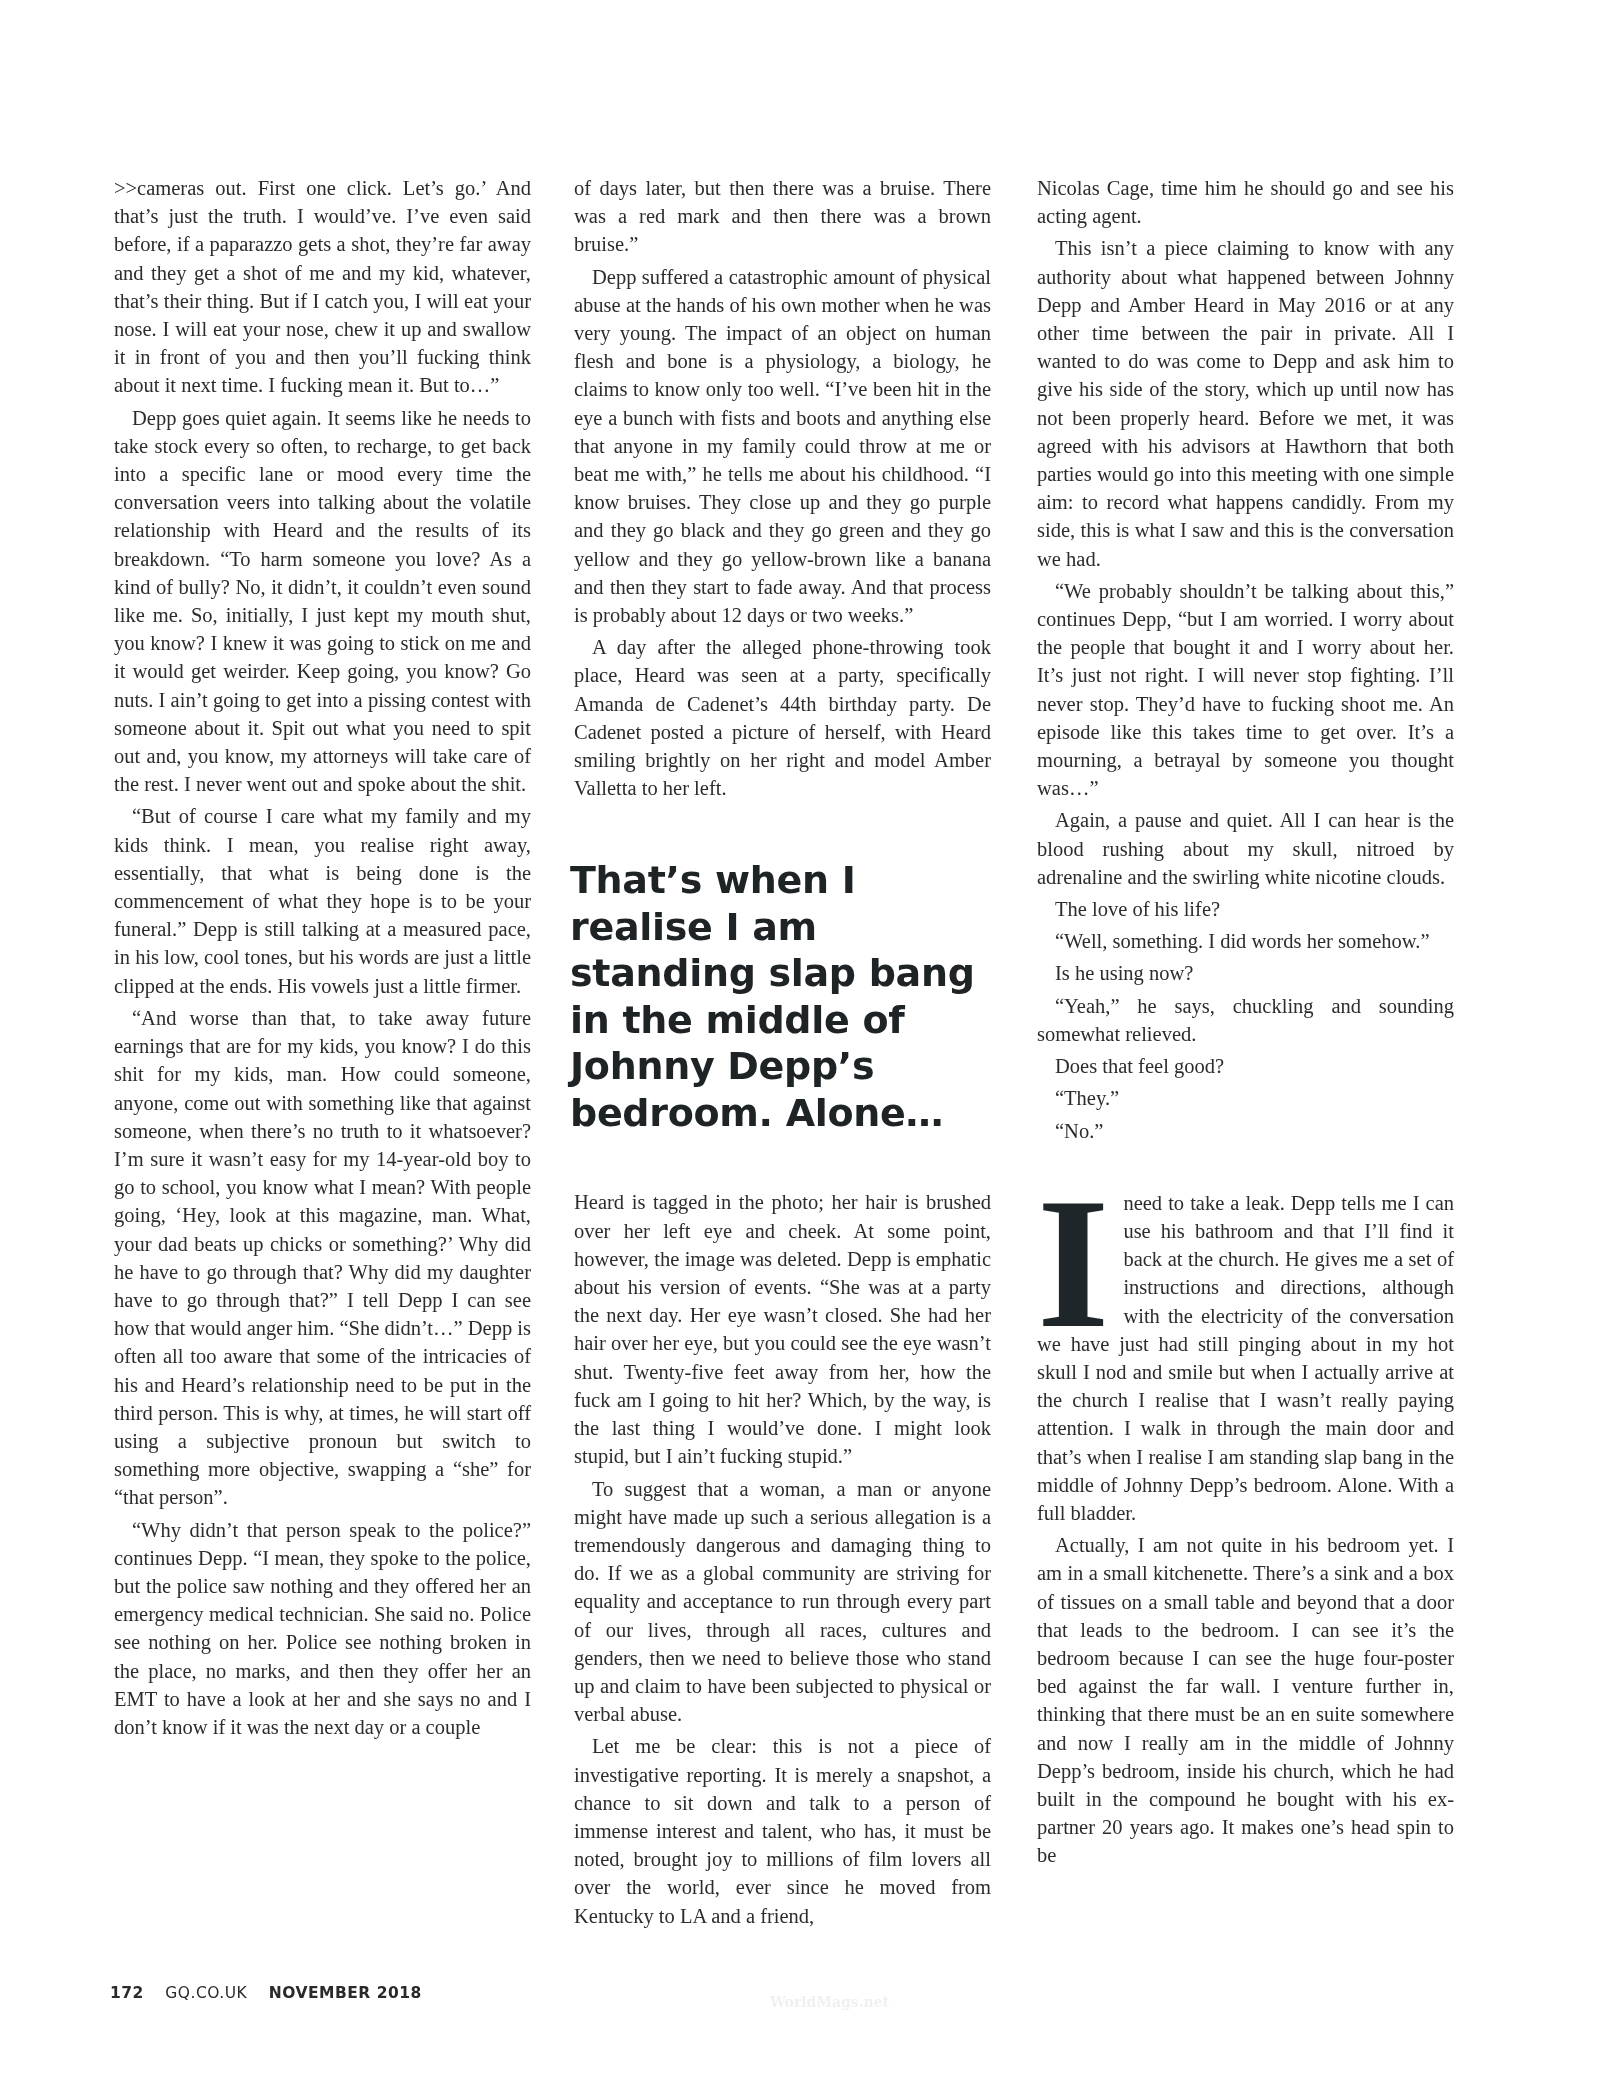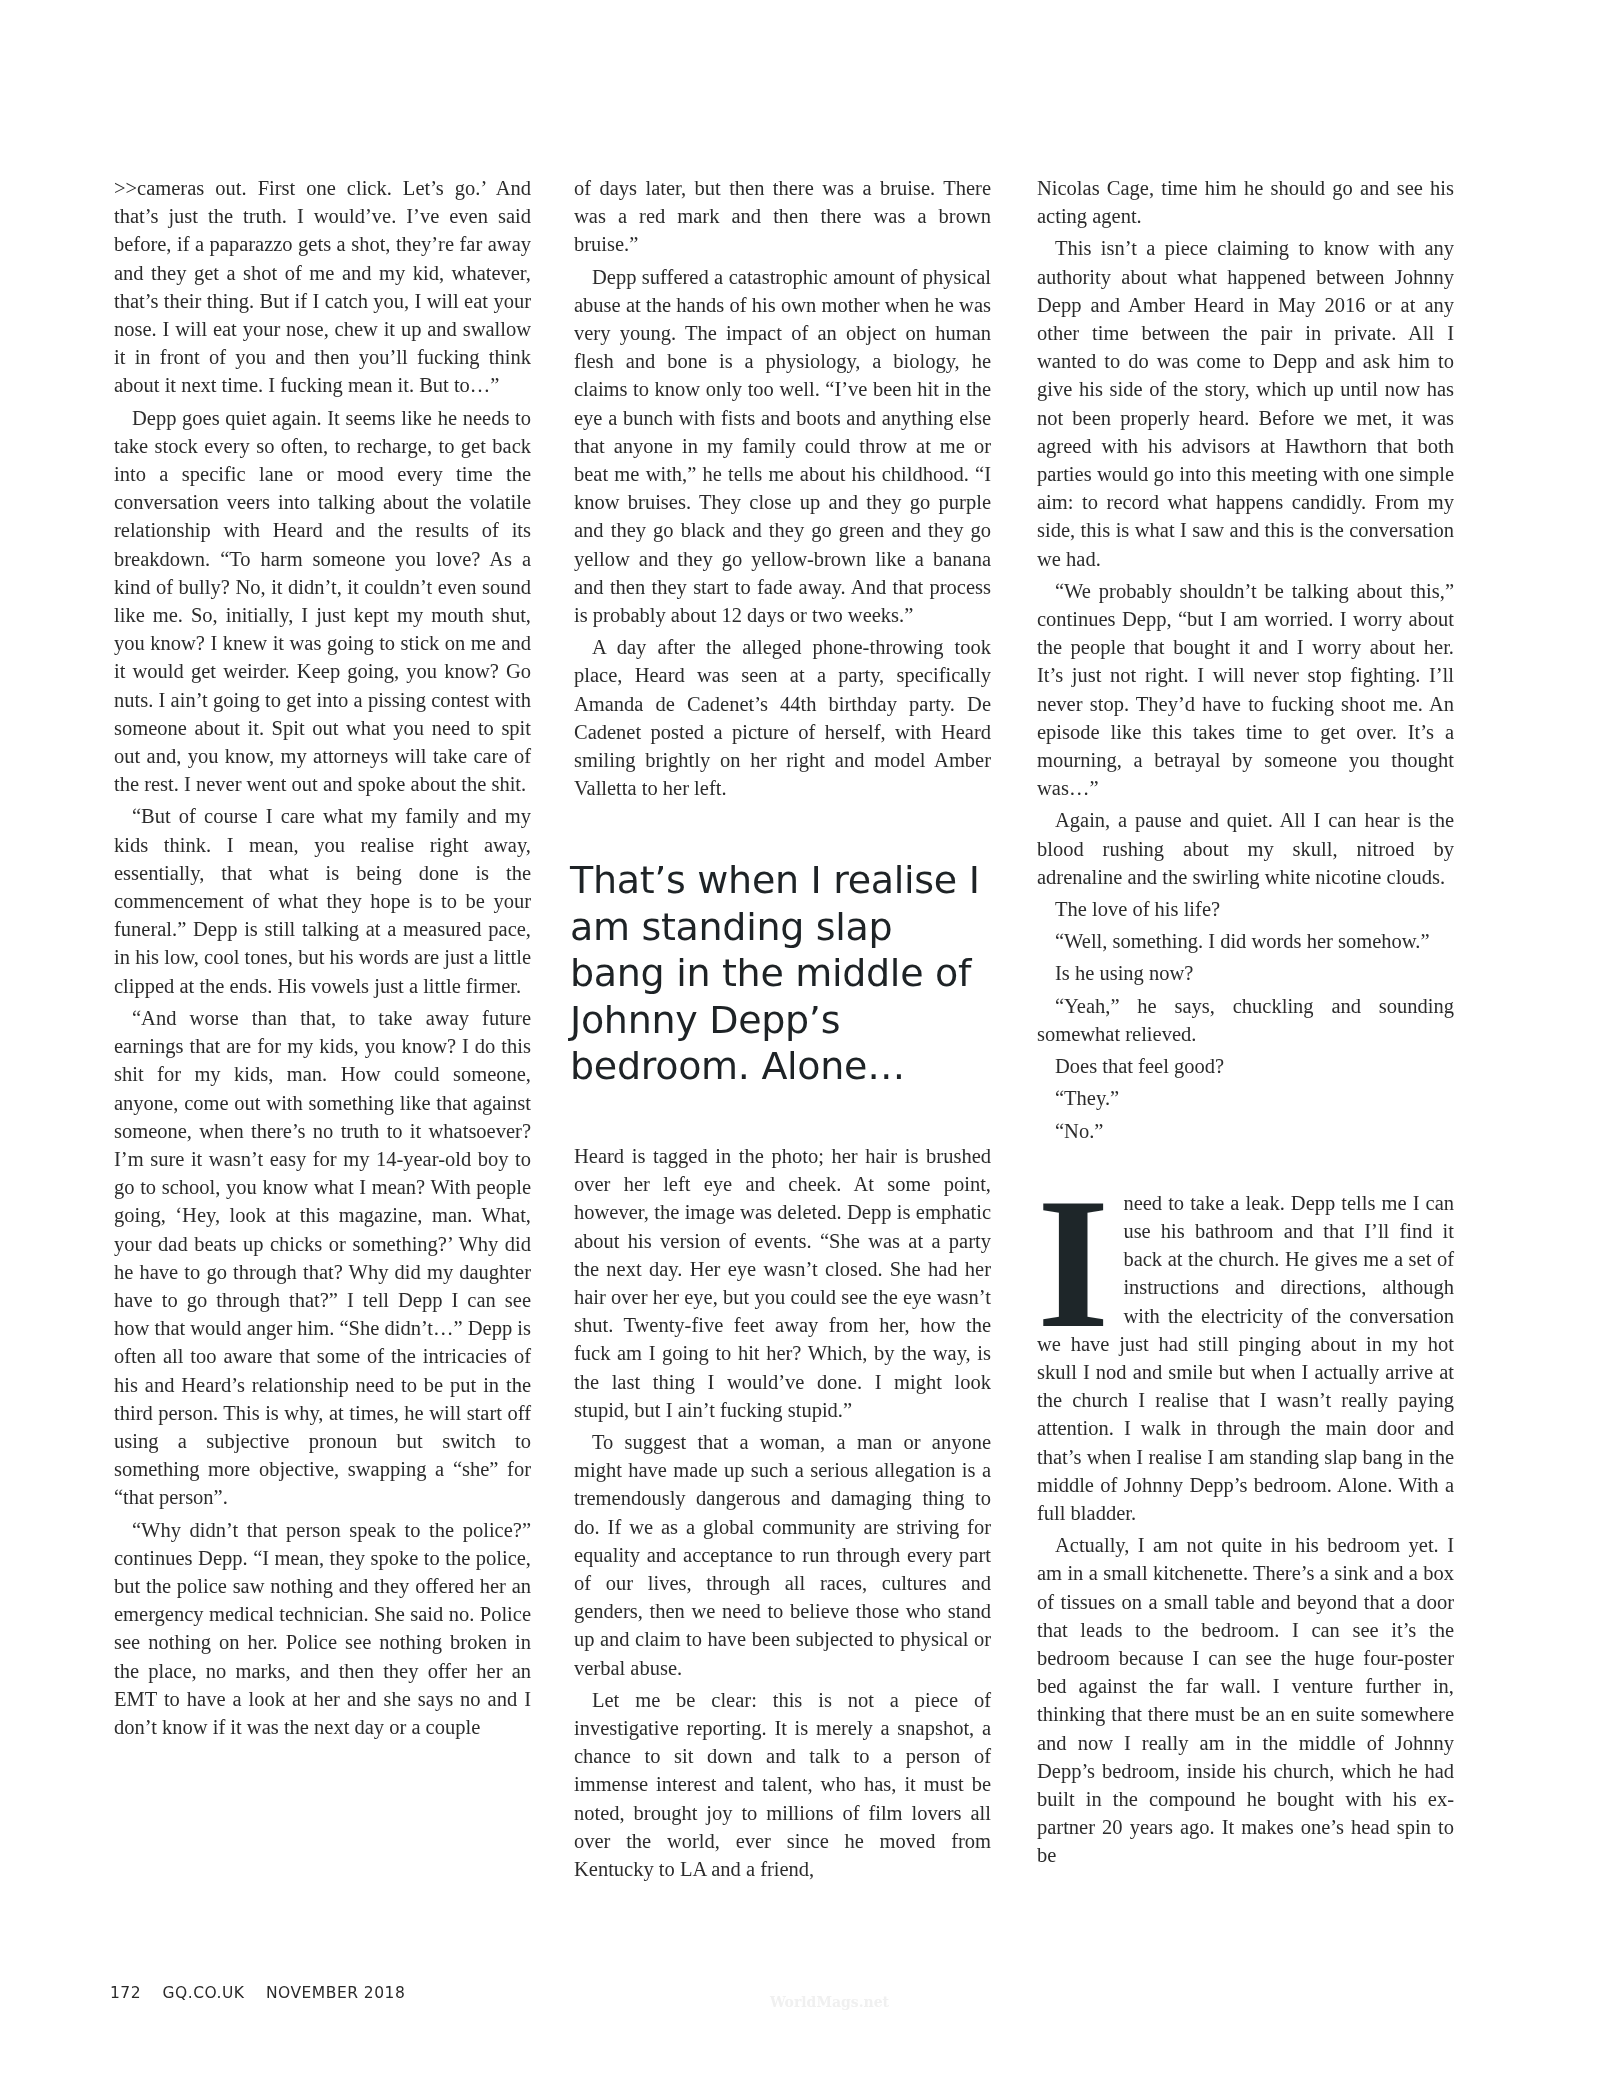--- a/index.html
+++ b/index.html
@@ -25,21 +25,21 @@
     .col-1 { left: 110px; }
     .col-2 { left: 570px; }
     .col-3 { left: 1033px; }
     .column p {
       margin: 4px;
       text-indent: 18px;
     }
     .column p.noindent { text-indent: 0; }
     .pull-quote {
       font-family: "DejaVu Sans", "Liberation Sans", sans-serif;
-      font-weight: normal;
+      font-weight: bold;
       font-size: 38px;
       line-height: 46.5px;
       color: #1e2326;
       margin: 55px 0 52px 0;
       text-align: left;
       letter-spacing: -0.3px;
     }
     .section-break { height: 36px; }
     .dropcap-para { text-indent: 0 !important; }
     .dropcap {
@@ -55,21 +55,21 @@
     }
     .footer {
       position: absolute;
       left: 110px;
       top: 1984px;
       font-family: "DejaVu Sans", "Liberation Sans", sans-serif;
       font-size: 15.5px;
       letter-spacing: 0.5px;
       color: #2a2a2a;
     }
-    .footer .page-num, .footer .issue { font-weight: normal; }
+    .footer .page-num, .footer .issue { font-weight: bold; }
     .footer .site { font-weight: normal; margin: 0 16px; }
     .watermark {
       position: absolute;
       left: 770px;
       top: 1994px;
       font-family: "DejaVu Serif", serif;
       font-weight: bold;
       font-size: 14px;
       color: #f0f0f0;
     }

